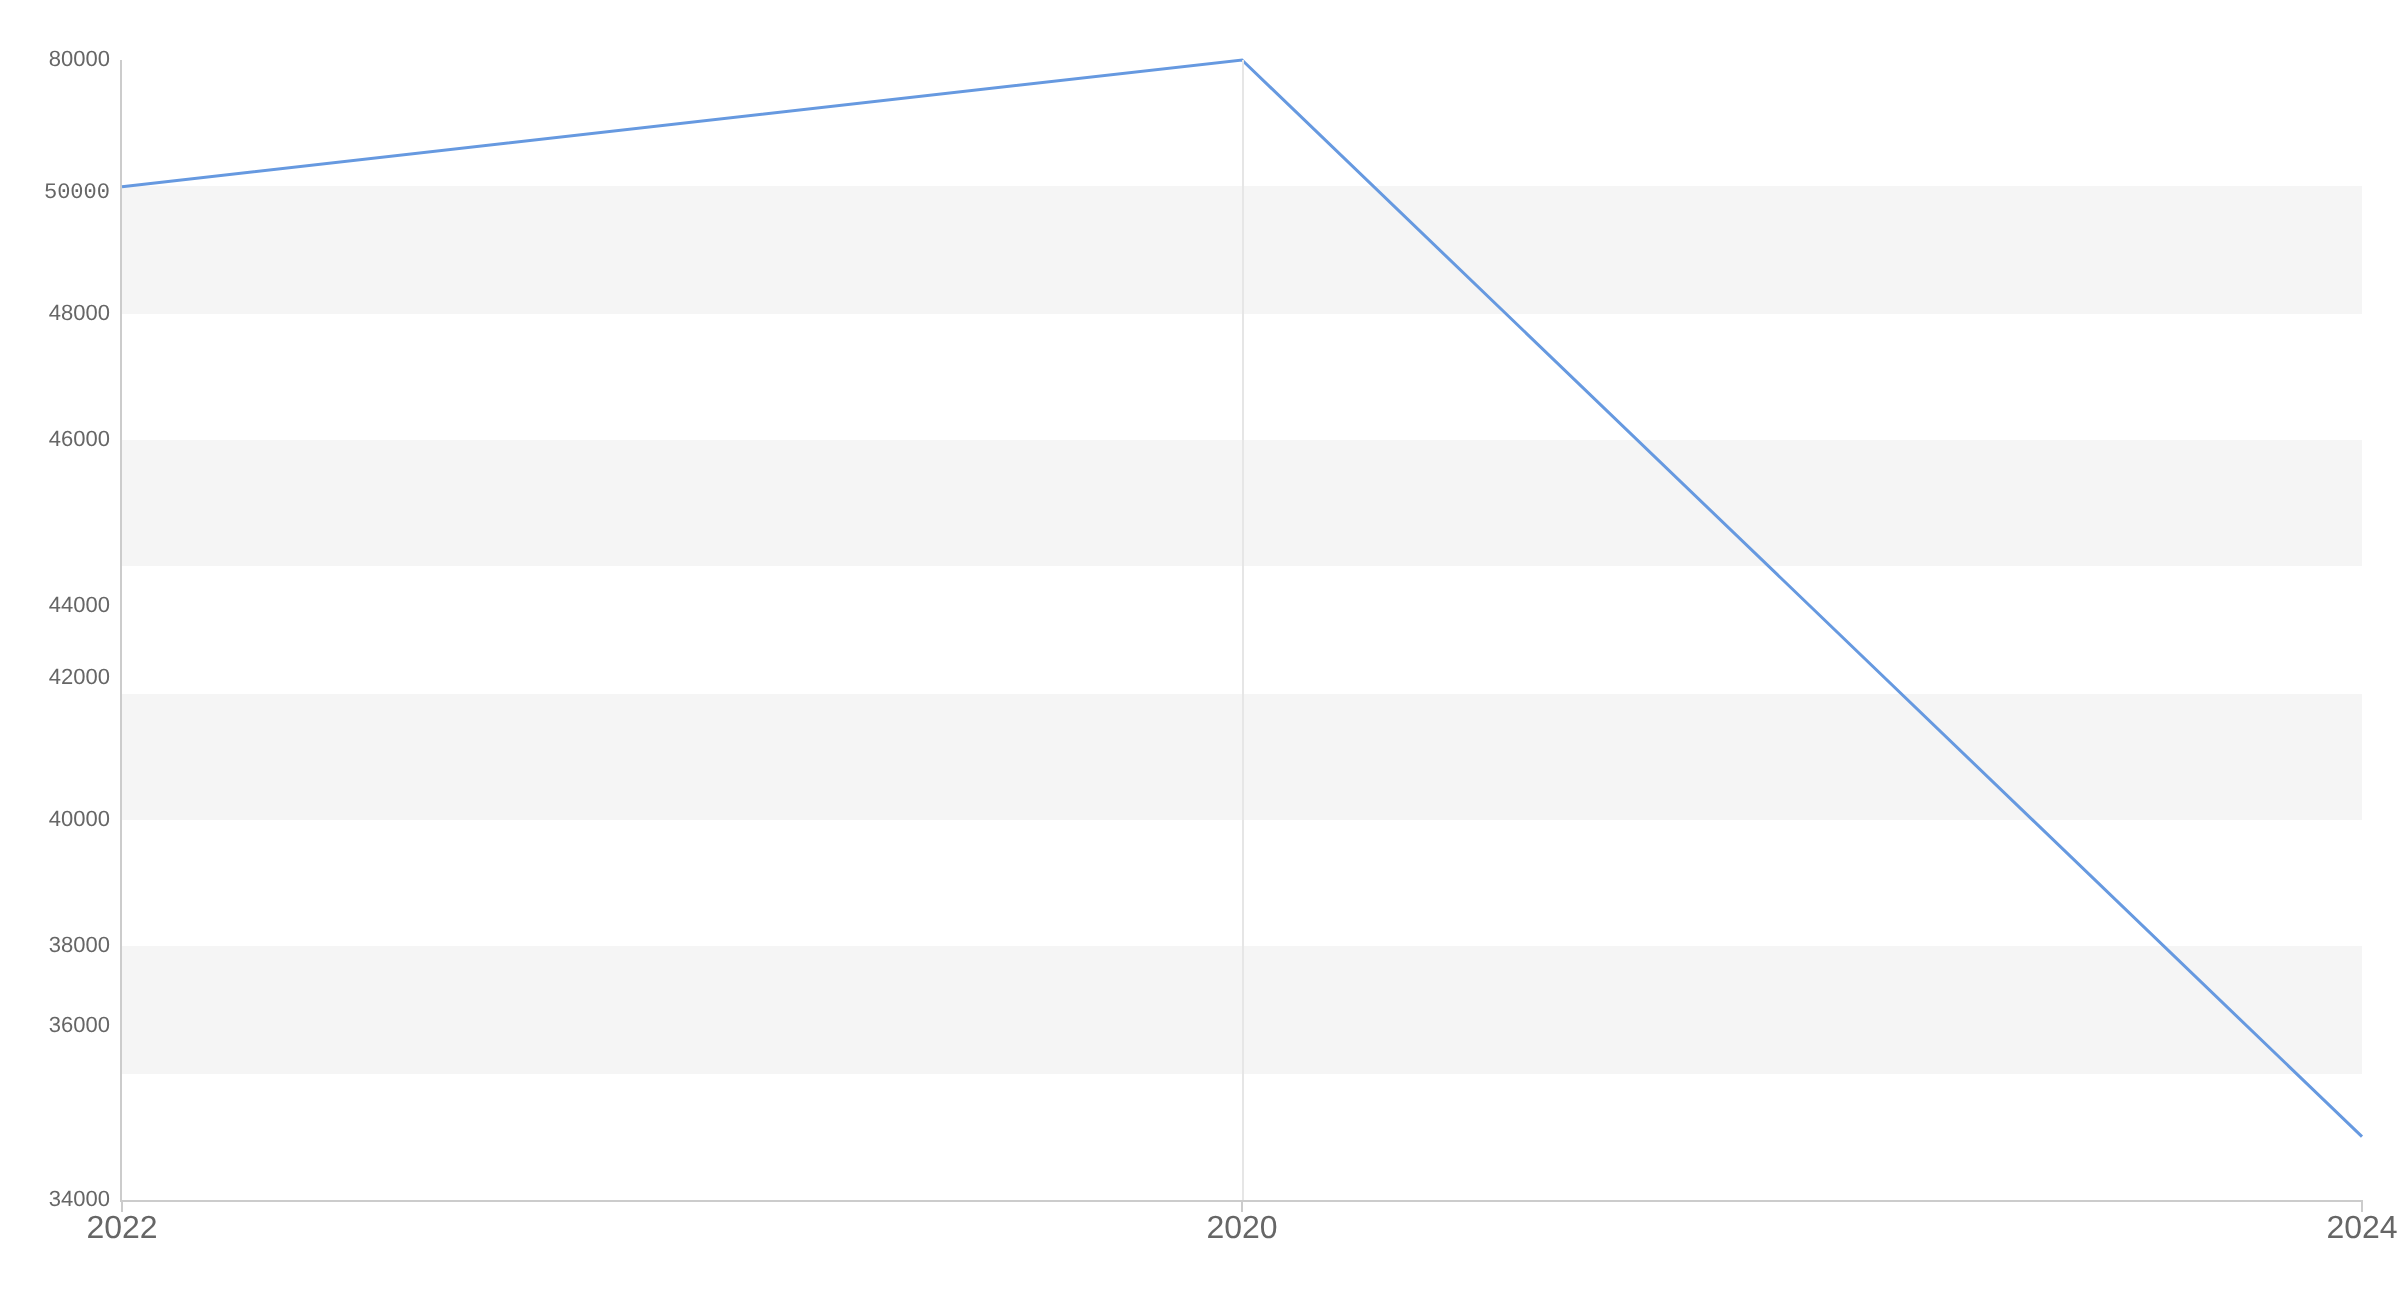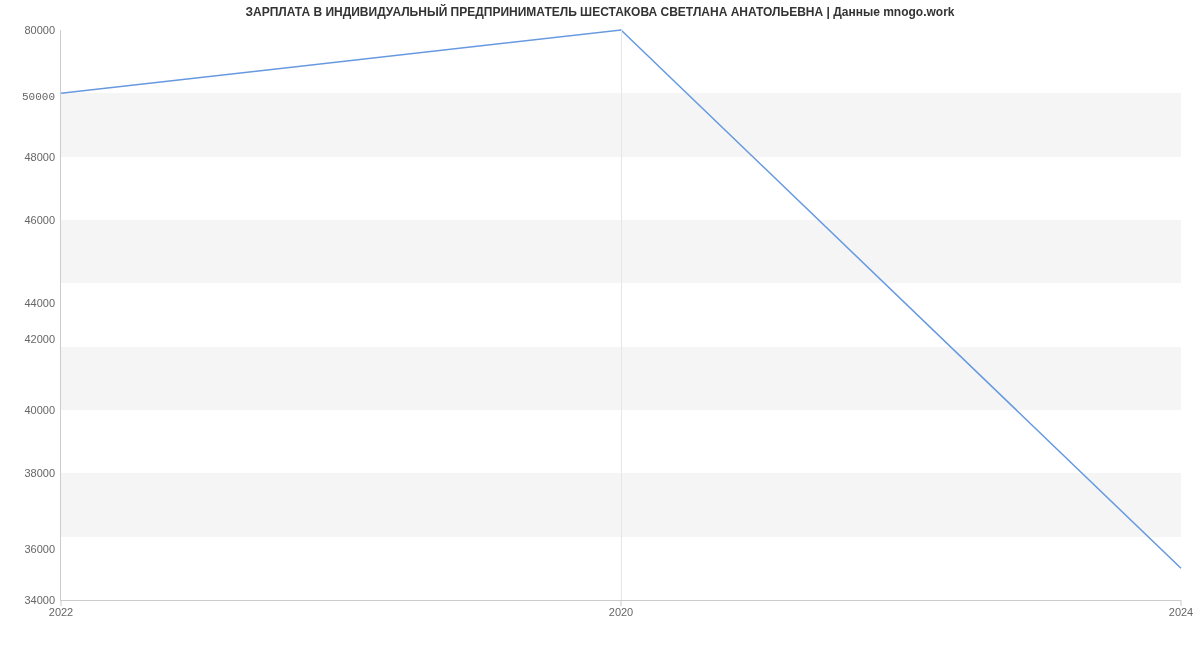--- a/index.html
+++ b/index.html
@@ -54,21 +54,21 @@
     color: #666;
     font-size: 11px;
     white-space: nowrap;
   }
   .xtick {
     position: absolute;
     top: 100%;
     margin-top: 6px;
     transform: translateX(-50%);
     color: #666;
-    font-size: 11px;
+    font-size: 16px;
     white-space: nowrap;
   }
   .tick-mark-x {
     position: absolute;
     top: 100%;
     width: 1px;
     height: 6px;
     background: #ccc;
     transform: translateX(-0.5px);
   }
@@ -78,38 +78,37 @@
     top: 0;
     width: 100%;
     height: 100%;
     overflow: visible;
   }
 </style>
 </head>
 <body>
 
 <div class="chart-container">
-  <div class="chart-title">ЗАРПЛАТА В ИНДИВИДУАЛЬНЫЙ ПРЕДПРИНИМАТЕЛЬ ШЕСТАКОВА СВЕТЛАНА АНАТОЛЬЕВНА | Данные mnogo.work</div>
   <div class="plot-area" id="plot" style="left: 60px; top: 30px; width: 1120px; height: 570px;">
       <div class="band" style="top: 443.333px; height: 63.3333px;"></div>
       <div class="band" style="top: 316.667px; height: 63.3333px;"></div>
       <div class="band" style="top: 190px; height: 63.3333px;"></div>
       <div class="band" style="top: 63.3333px; height: 63.3333px;"></div>
     <svg class="line-svg" id="lineSvg" viewBox="0 0 1120 570" preserveAspectRatio="none">
         <path d="M0,63.33333333333333 L560,0 L1120,538.3333333333334" fill="none" stroke="#6699e0" stroke-width="1.5"></path>
       </svg>
   <div class="tick-mark-x" style="left: 0px;"></div>
       <div class="xtick" style="left: 0px;">2022</div>
       <div class="gridline-v" style="left: 560px;"></div>
       <div class="tick-mark-x" style="left: 560px;"></div>
       <div class="xtick" style="left: 560px;">2020</div>
       <div class="tick-mark-x" style="left: 1120px;"></div>
       <div class="xtick" style="left: 1120px;">2024</div>
       <div class="ytick" style="top: 570px;">34000</div>
-      <div class="ytick" style="top: 519px;">36000</div>
+      <div class="ytick" style="top: 483px;">36000</div>
       <div class="ytick" style="top: 443.333px;">38000</div>
       <div class="ytick" style="top: 380px;">40000</div>
       <div class="ytick" style="top: 309px;">42000</div>
       <div class="ytick" style="top: 253.333px; margin-top: 20px;">44000</div>
       <div class="ytick" style="top: 190px;">46000</div>
       <div class="ytick" style="top: 126.667px;">48000</div>
       <div class="ytick" style="top: 67px; font-family: Liberation Mono, monospace;">50000</div>
       <div class="ytick" style="top: 0px;">80000</div>
     </div>
 </div>

